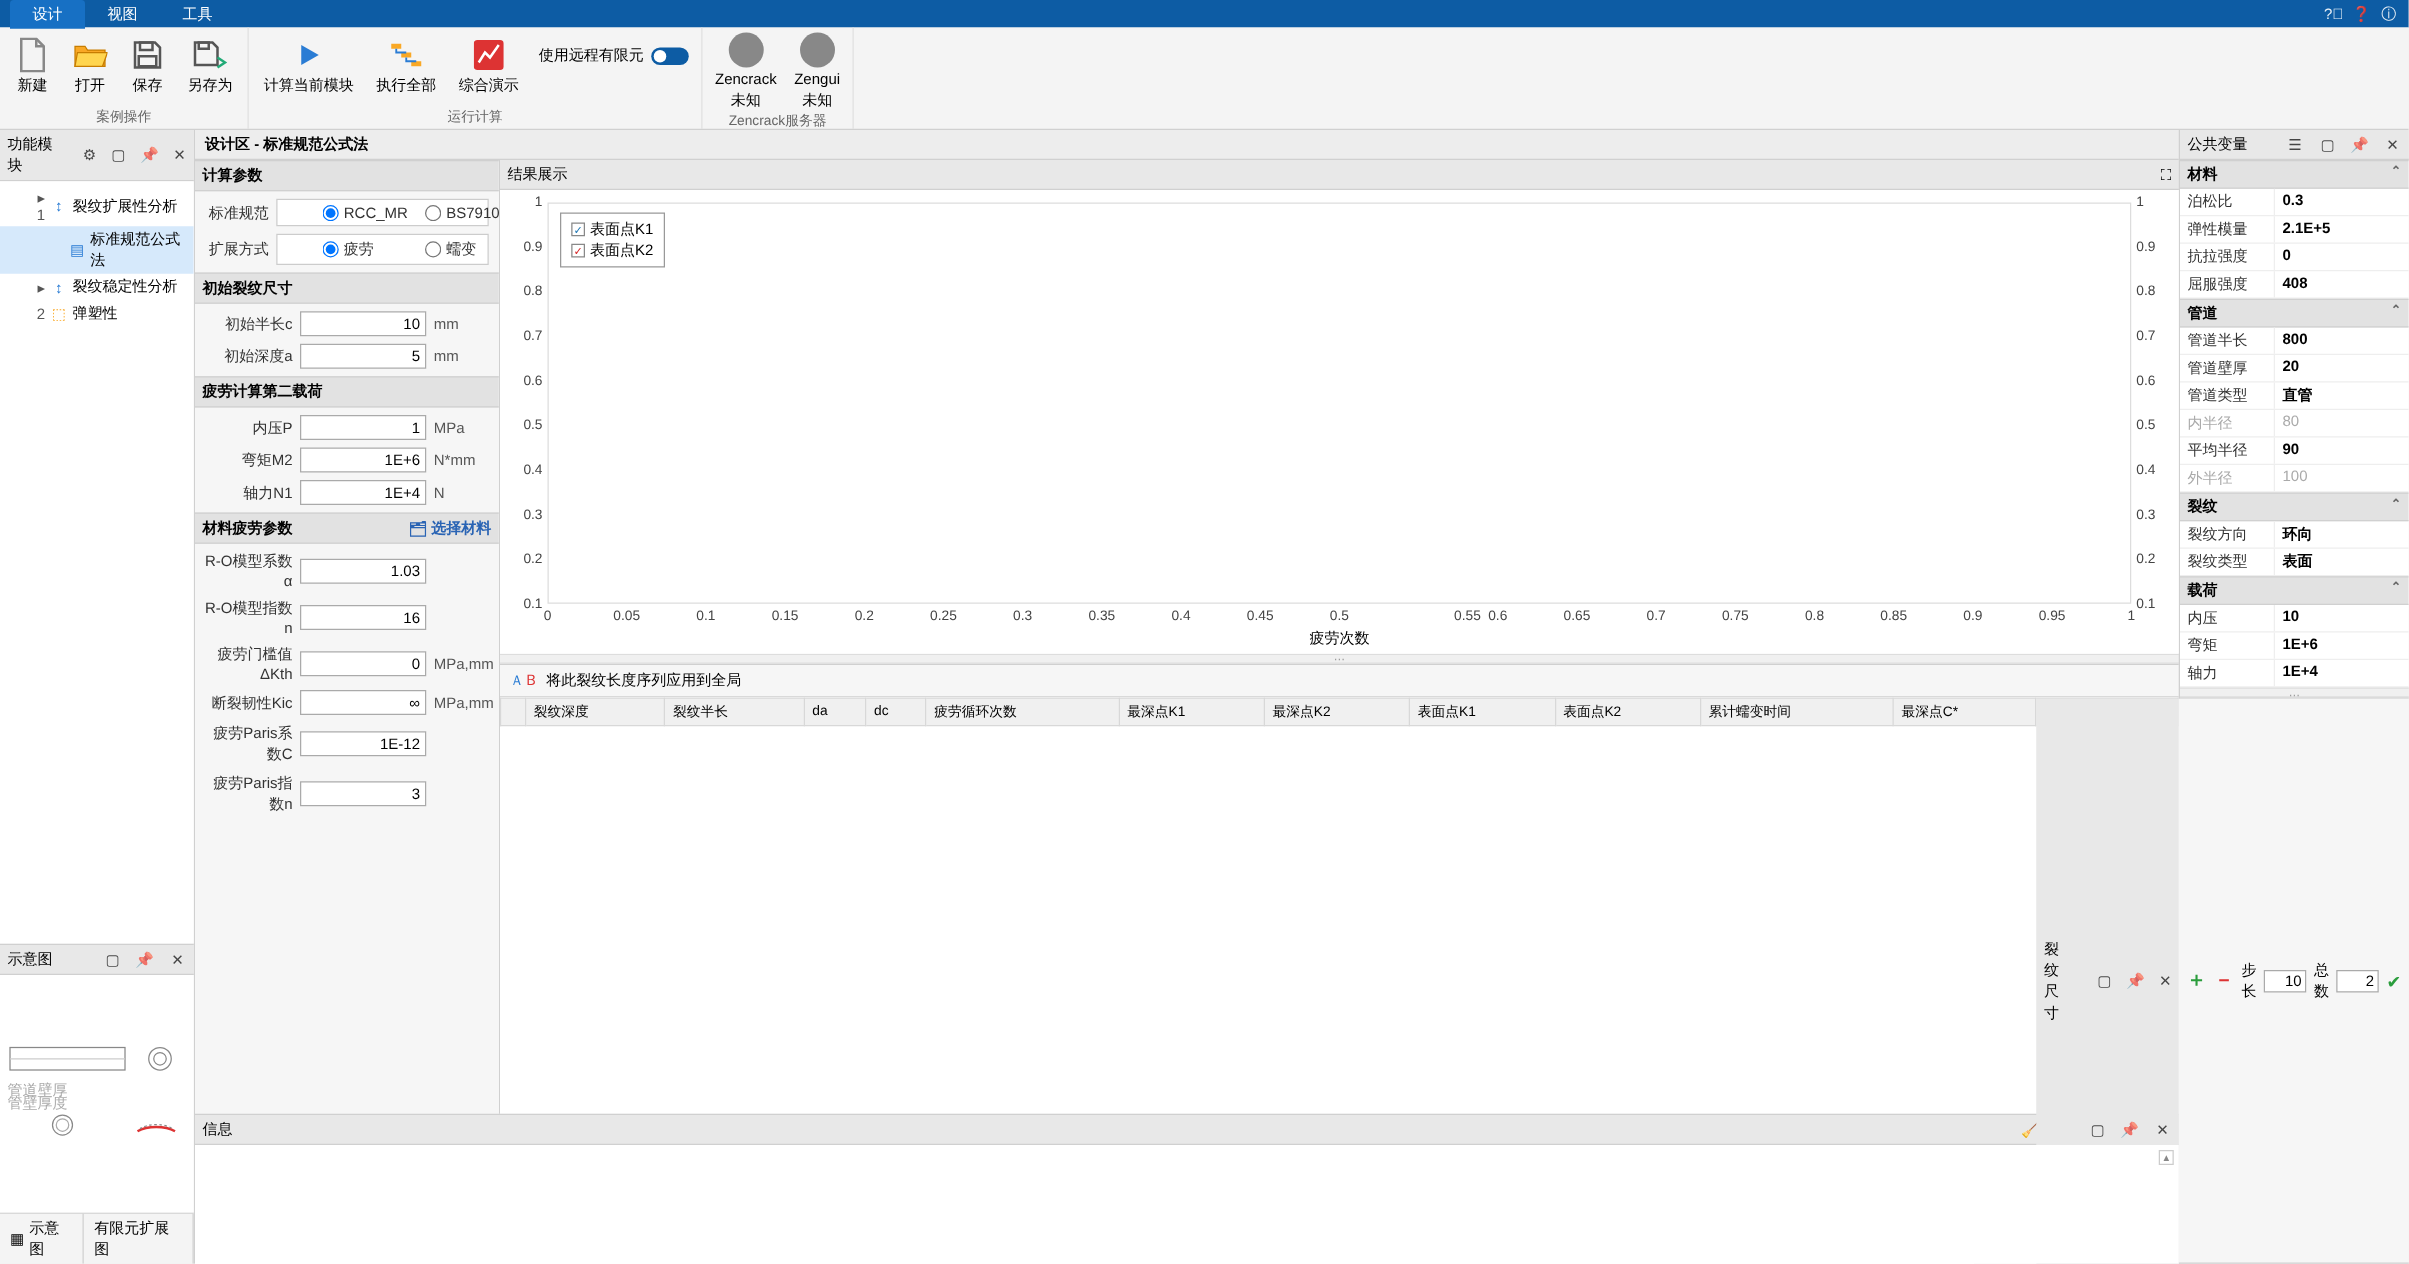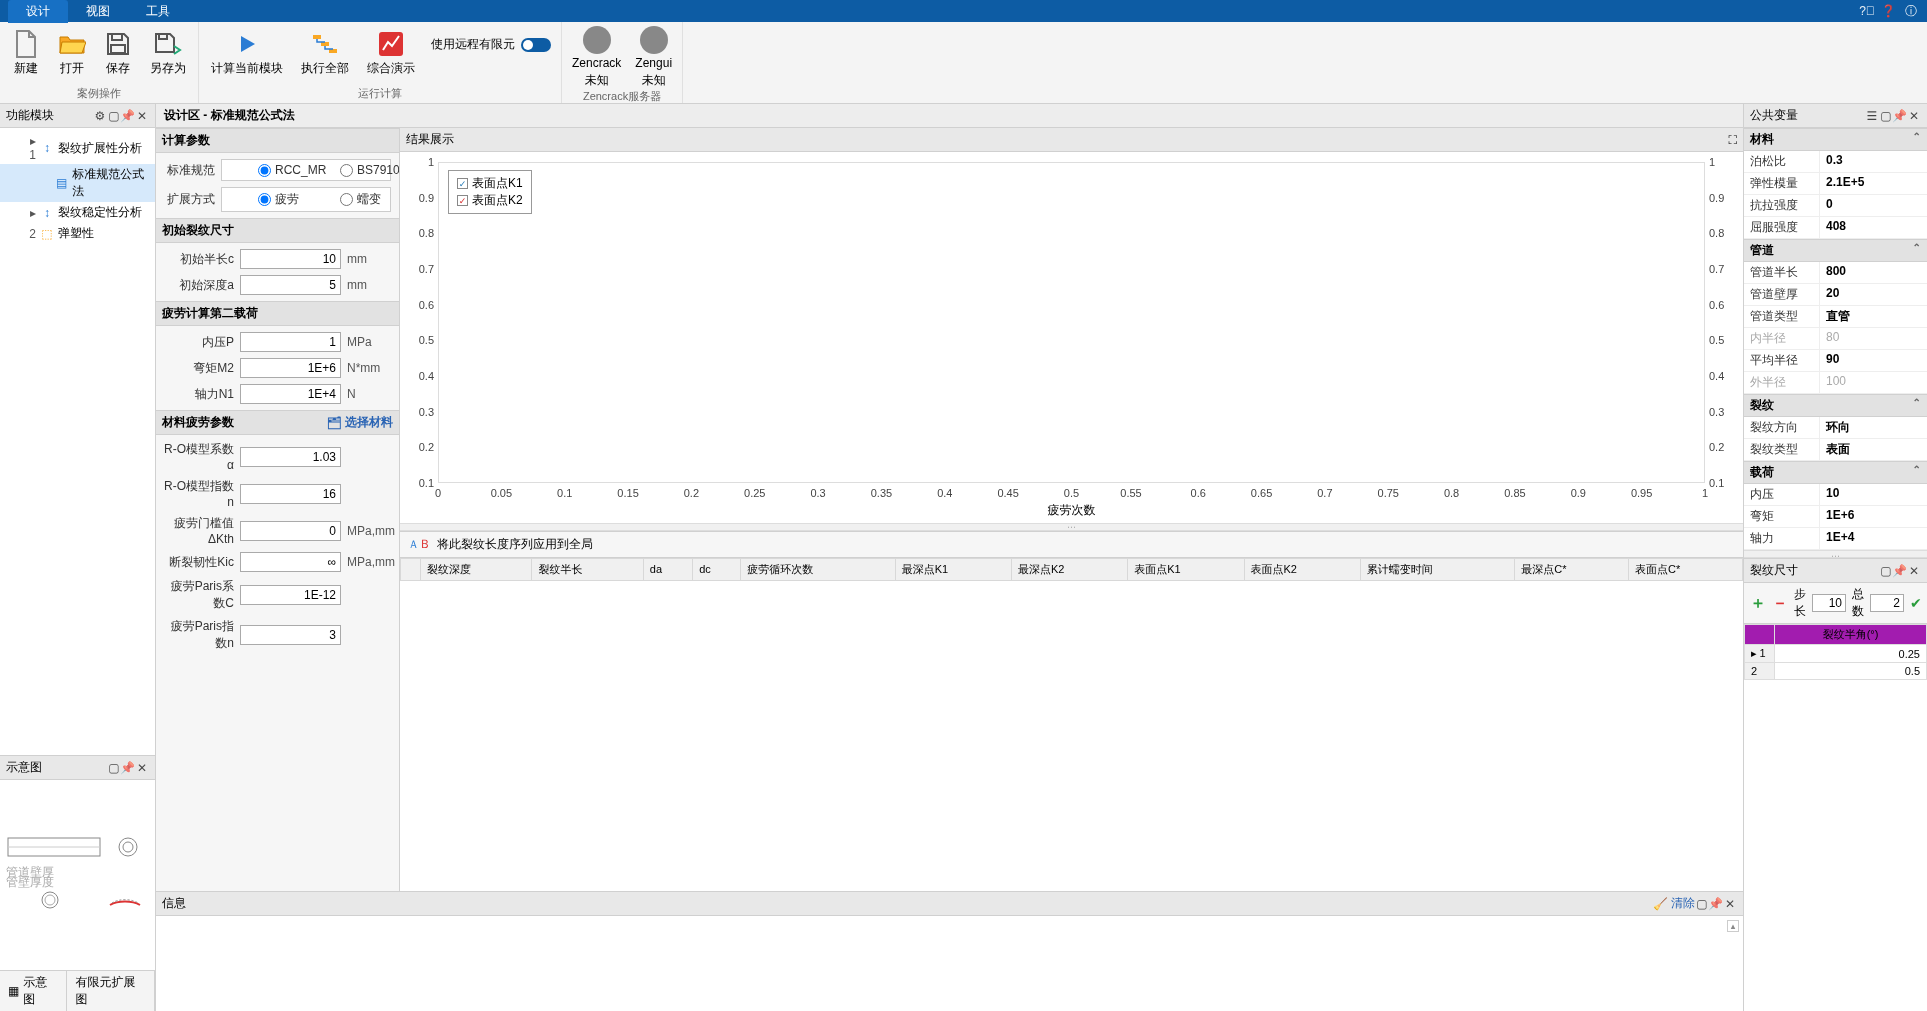--- a/index.html
+++ b/index.html
@@ -18,21 +18,21 @@
 .ribbon-btn .ico { width: 28px; height: 28px; display: flex; align-items: center; justify-content: center; }
 .ribbon-group-label { text-align: center; font-size: 11px; color: #666; padding-bottom: 2px; }
 .toggle { width: 30px; height: 14px; background: #0d5ca4; border-radius: 8px; position: relative; }
 .toggle::after { content: ""; position: absolute; width: 10px; height: 10px; background: #fff; border-radius: 50%; top: 2px; left: 2px; }
 .server-btn { display: flex; flex-direction: column; align-items: center; gap: 2px; }
 .server-circle { width: 28px; height: 28px; border-radius: 50%; background: #888; }
 
 .workspace { display: flex; height: calc(100% - 104px); }
 
 .left-col { width: 156px; display: flex; flex-direction: column; border-right: 1px solid #d0d0d0; }
-.panel-header { background: #e8e8e8; border-bottom: 1px solid #d0d0d0; padding: 3px 6px; display: flex; align-items: center; gap: 0; font-size: 12px; }
+.panel-header { background: #e8e8e8; border-bottom: 1px solid #d0d0d0; padding: 3px 6px; display: flex; align-items: center; gap: 12px; font-size: 12px; }
 .panel-header .spacer { flex: 1; }
 .panel-header .hicon { width: 14px; height: 14px; cursor: pointer; opacity: .7; display:inline-flex; align-items:center; justify-content:center; }
 .tree { flex: 1; background: #fff; overflow: auto; padding: 4px 0; }
 .tree-row { display: flex; align-items: center; padding: 2px 4px; gap: 4px; cursor: pointer; }
 .tree-row.selected { background: #d6e9fb; }
 .tree-row.level1 { padding-left: 20px; }
 .tree-row.level2 { padding-left: 36px; }
 .tree-num { width: 16px; text-align: right; color: #555; }
 .tree-icon { width: 14px; height: 14px; display: inline-flex; align-items: center; justify-content: center; }
 .schematic-panel { border-top: 1px solid #d0d0d0; display: flex; flex-direction: column; }
@@ -83,21 +83,21 @@
 .prop-hd { background: #e2e2e2; padding: 2px 6px; font-weight: bold; border-top: 1px solid #d0d0d0; border-bottom: 1px solid #d0d0d0; display: flex; }
 .prop-hd .spacer { flex:1; }
 .prop-hd .caret { font-size:10px; color:#666; cursor:pointer; }
 .prop-row { display: flex; border-bottom: 1px solid #eee; }
 .prop-row .pname { width: 76px; padding: 2px 6px; border-right: 1px solid #eee; color: #333; }
 .prop-row .pname.dim { color: #aaa; }
 .prop-row .pval { flex: 1; padding: 2px 6px; font-weight: bold; }
 .prop-row .pval.dim { color: #aaa; font-weight: normal; }
 .right-splitter { height: 8px; background:#f0f0f0; border-top:1px solid #ddd; border-bottom:1px solid #ddd; text-align:center; font-size:9px; color:#999; cursor: row-resize;}
 
-.crack-size-panel { border-top: 1px solid #d0d0d0; display: flex; flex-direction: column; flex:1;justify-content:flex-end; }
+.crack-size-panel { border-top: 1px solid #d0d0d0; display: flex; flex-direction: row; flex:1;justify-content:flex-end; }
 .crack-toolbar { display: flex; align-items: center; gap: 6px; padding: 3px 6px; border-bottom: 1px solid #d0d0d0; background: #f6f6f6; }
 .crack-toolbar .plus { color: #2a9d3c; font-weight: bold; cursor: pointer; font-size: 16px; }
 .crack-toolbar .minus { color: #d33; font-weight: bold; cursor: pointer; font-size: 16px; }
 .crack-toolbar input { width: 34px; border: 1px solid #aaa; padding: 1px 3px; text-align: right; }
 .crack-toolbar .check { color: #2a9d3c; cursor: pointer; font-size: 14px; }
 .crack-table { flex: 1; background: #fff; overflow: auto; }
 .crack-table table { border-collapse: collapse; width: 100%; }
 .crack-table th, .crack-table td { border: 1px solid #ddd; padding: 2px 6px; font-size: 11px; }
 .crack-table th { background: #a21caf; font-weight: normal; }
 .crack-table td.num { text-align: right; }
@@ -445,21 +445,21 @@
             <div class="chart-xtick" style="left: 101.35px;">0.05</div>
             <div class="chart-xtick" style="left: 164.7px;">0.1</div>
             <div class="chart-xtick" style="left: 228.05px;">0.15</div>
             <div class="chart-xtick" style="left: 291.4px;">0.2</div>
             <div class="chart-xtick" style="left: 354.75px;">0.25</div>
             <div class="chart-xtick" style="left: 418.1px;">0.3</div>
             <div class="chart-xtick" style="left: 481.45px;">0.35</div>
             <div class="chart-xtick" style="left: 544.8px;">0.4</div>
             <div class="chart-xtick" style="left: 608.15px;">0.45</div>
             <div class="chart-xtick" style="left: 671.5px;">0.5</div>
-            <div class="chart-xtick" style="left: 731px;">0.55</div>
+            <div class="chart-xtick" style="left: 774px;">0.55</div>
             <div class="chart-xtick" style="left: 798.2px;">0.6</div>
             <div class="chart-xtick" style="left: 861.55px;">0.65</div>
             <div class="chart-xtick" style="left: 924.9px;">0.7</div>
             <div class="chart-xtick" style="left: 988.25px;">0.75</div>
             <div class="chart-xtick" style="left: 1051.6px;">0.8</div>
             <div class="chart-xtick" style="left: 1114.95px;">0.85</div>
             <div class="chart-xtick" style="left: 1178.3px;">0.9</div>
             <div class="chart-xtick" style="left: 1241.65px;">0.95</div>
             <div class="chart-xtick" style="left: 1305px;">1</div>
           </div>

